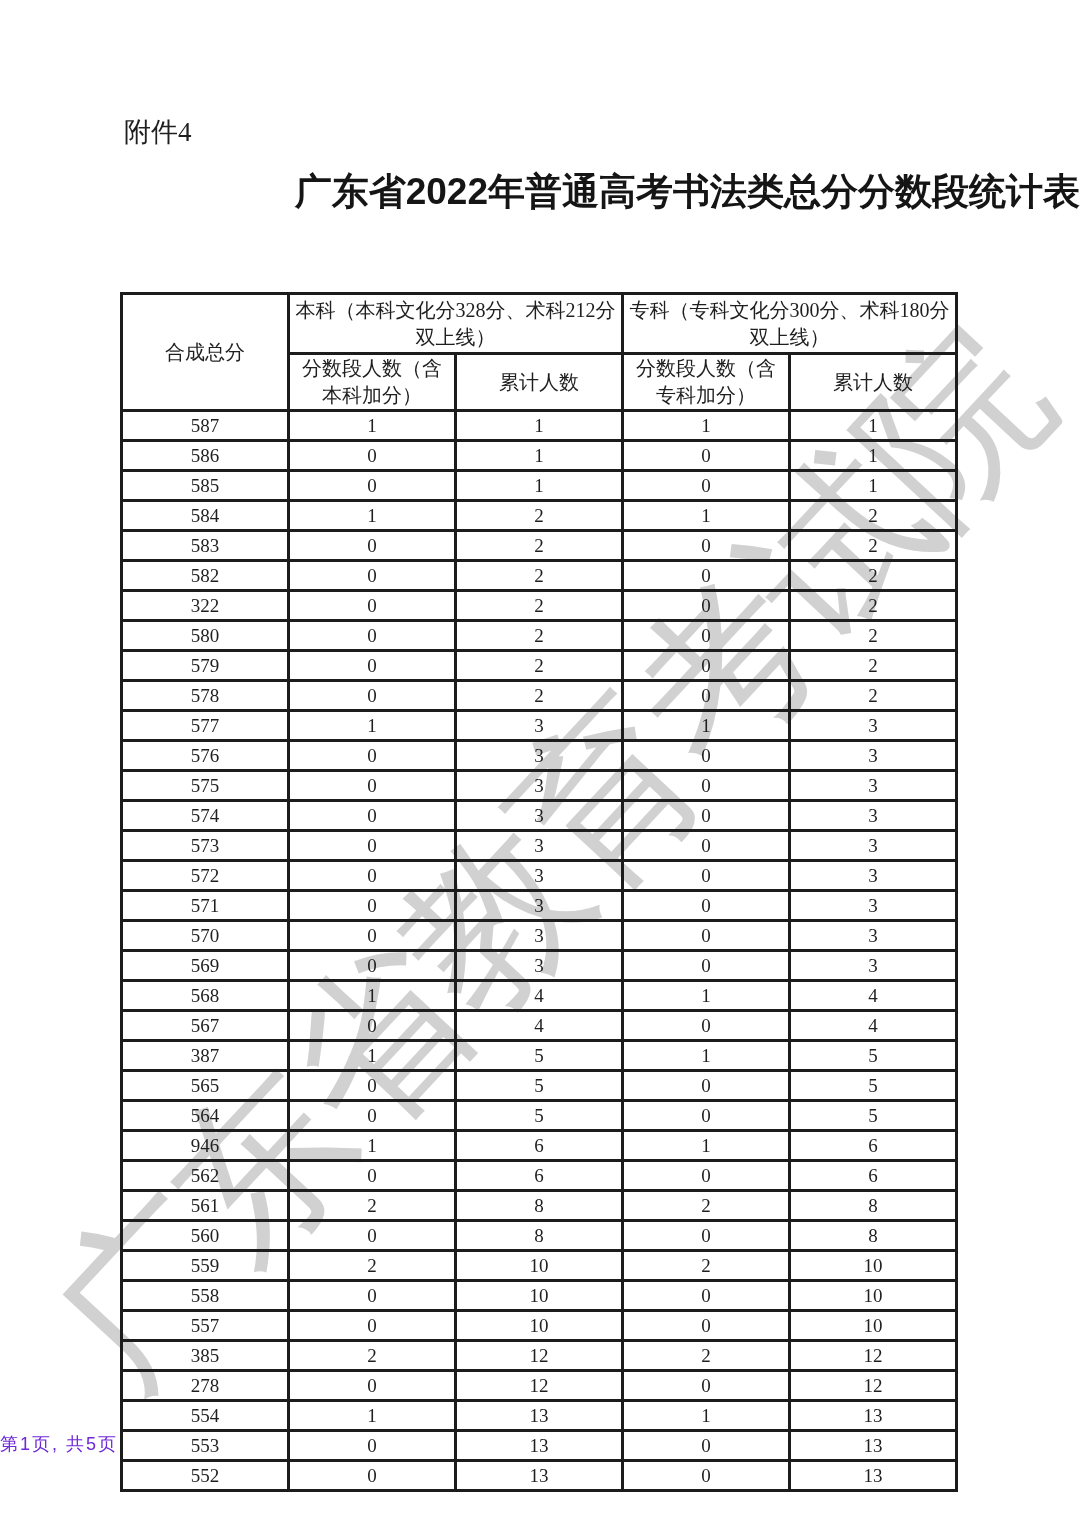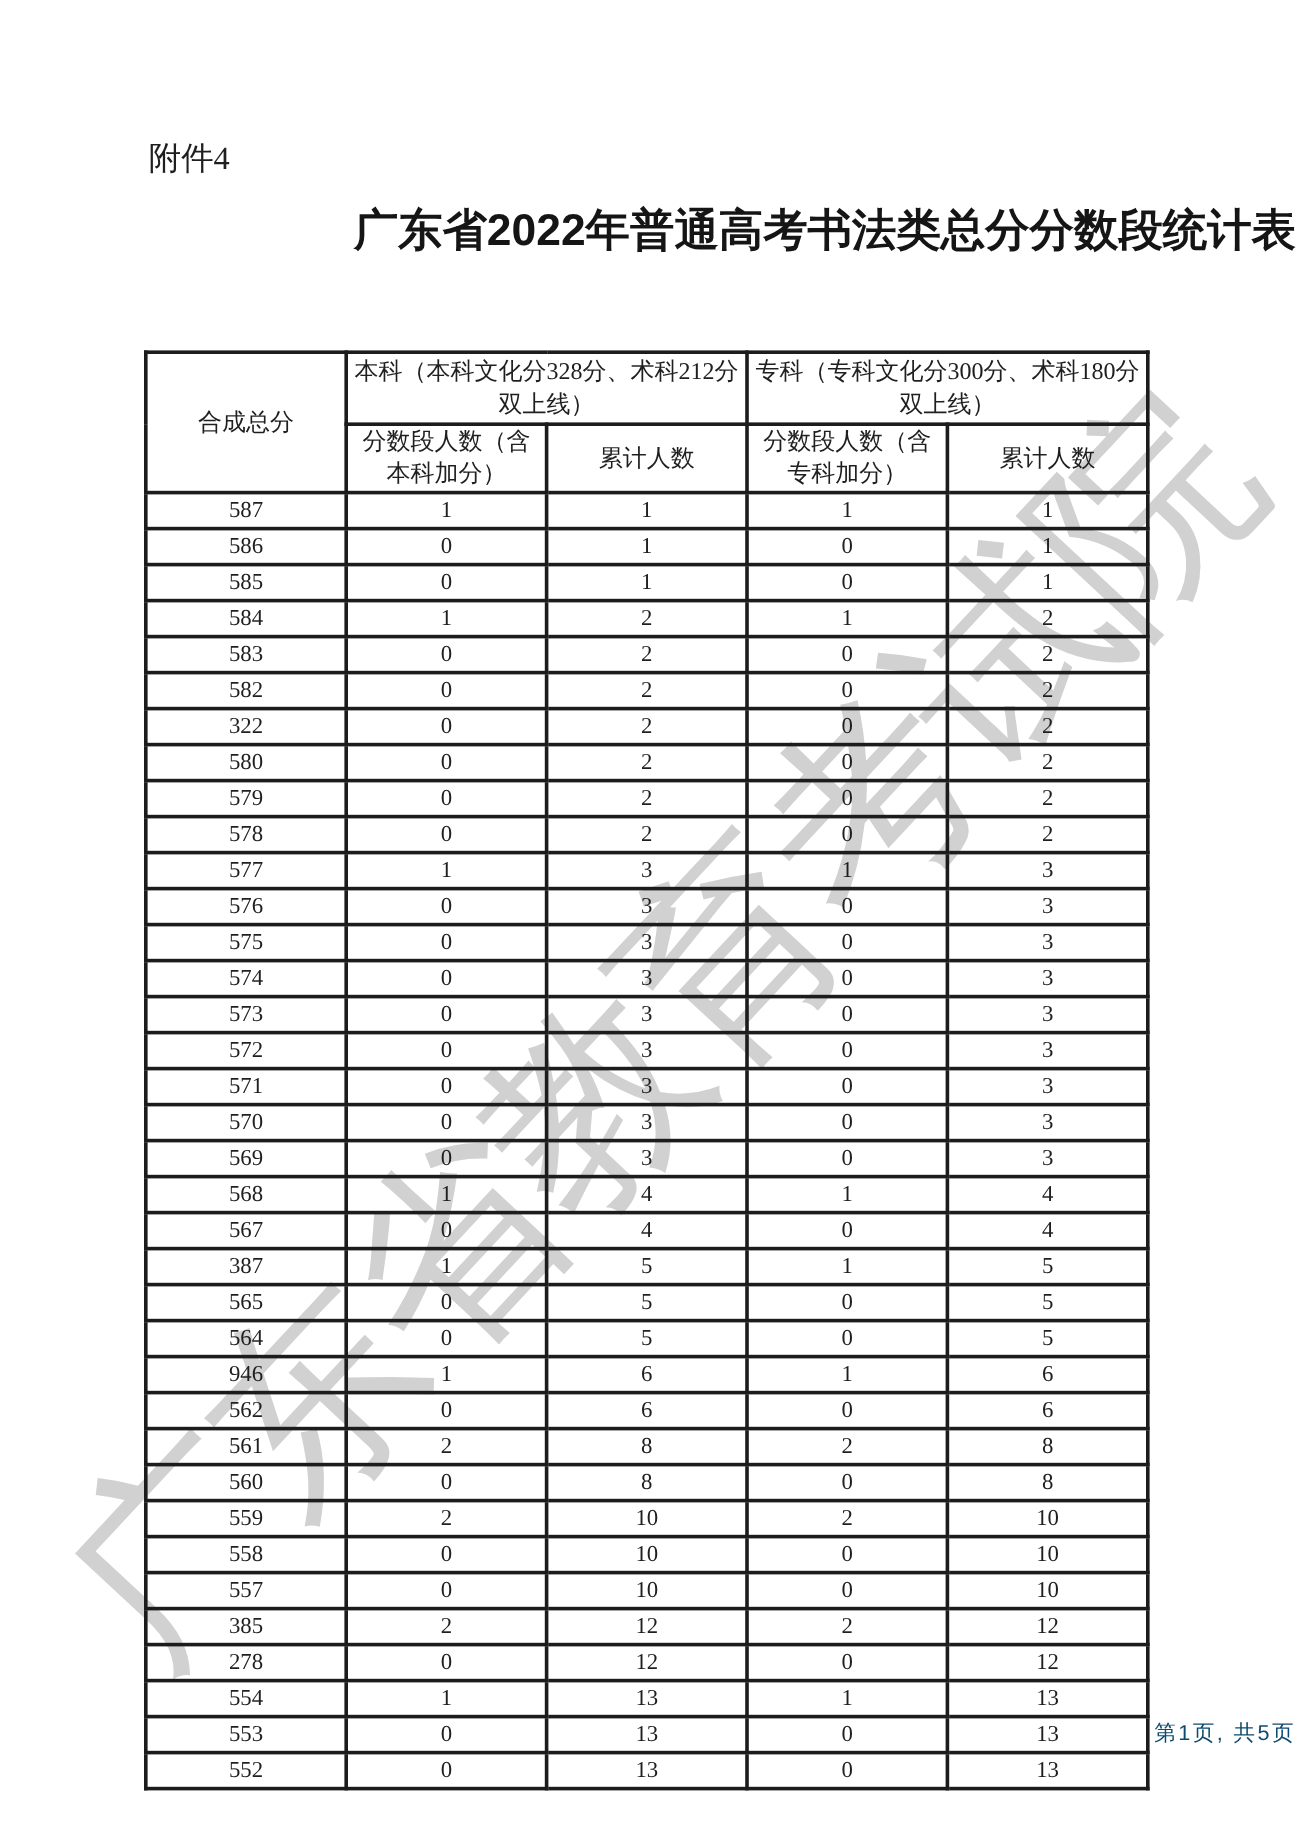--- a/index.html
+++ b/index.html
@@ -82,24 +82,24 @@
   table.score-table tbody td {
     font-size: 19px;
     height: 27px;
     line-height: 1;
   }
   .page-footer {
     position: absolute;
     left: 0;
     top: 1432px;
     width: 100%;
-    text-align: right;
+    text-align: left;
     font-size: 18px;
     letter-spacing: 2px;
-    color: #0c4a6e;
+    color: #6d28d9;
     font-family: "Liberation Sans", "DejaVu Sans", sans-serif;
     z-index: 1;
   }
 </style>
 </head>
 <body>
 
 <div class="page">
 
   <div class="watermark">广东省教育考试院</div>

